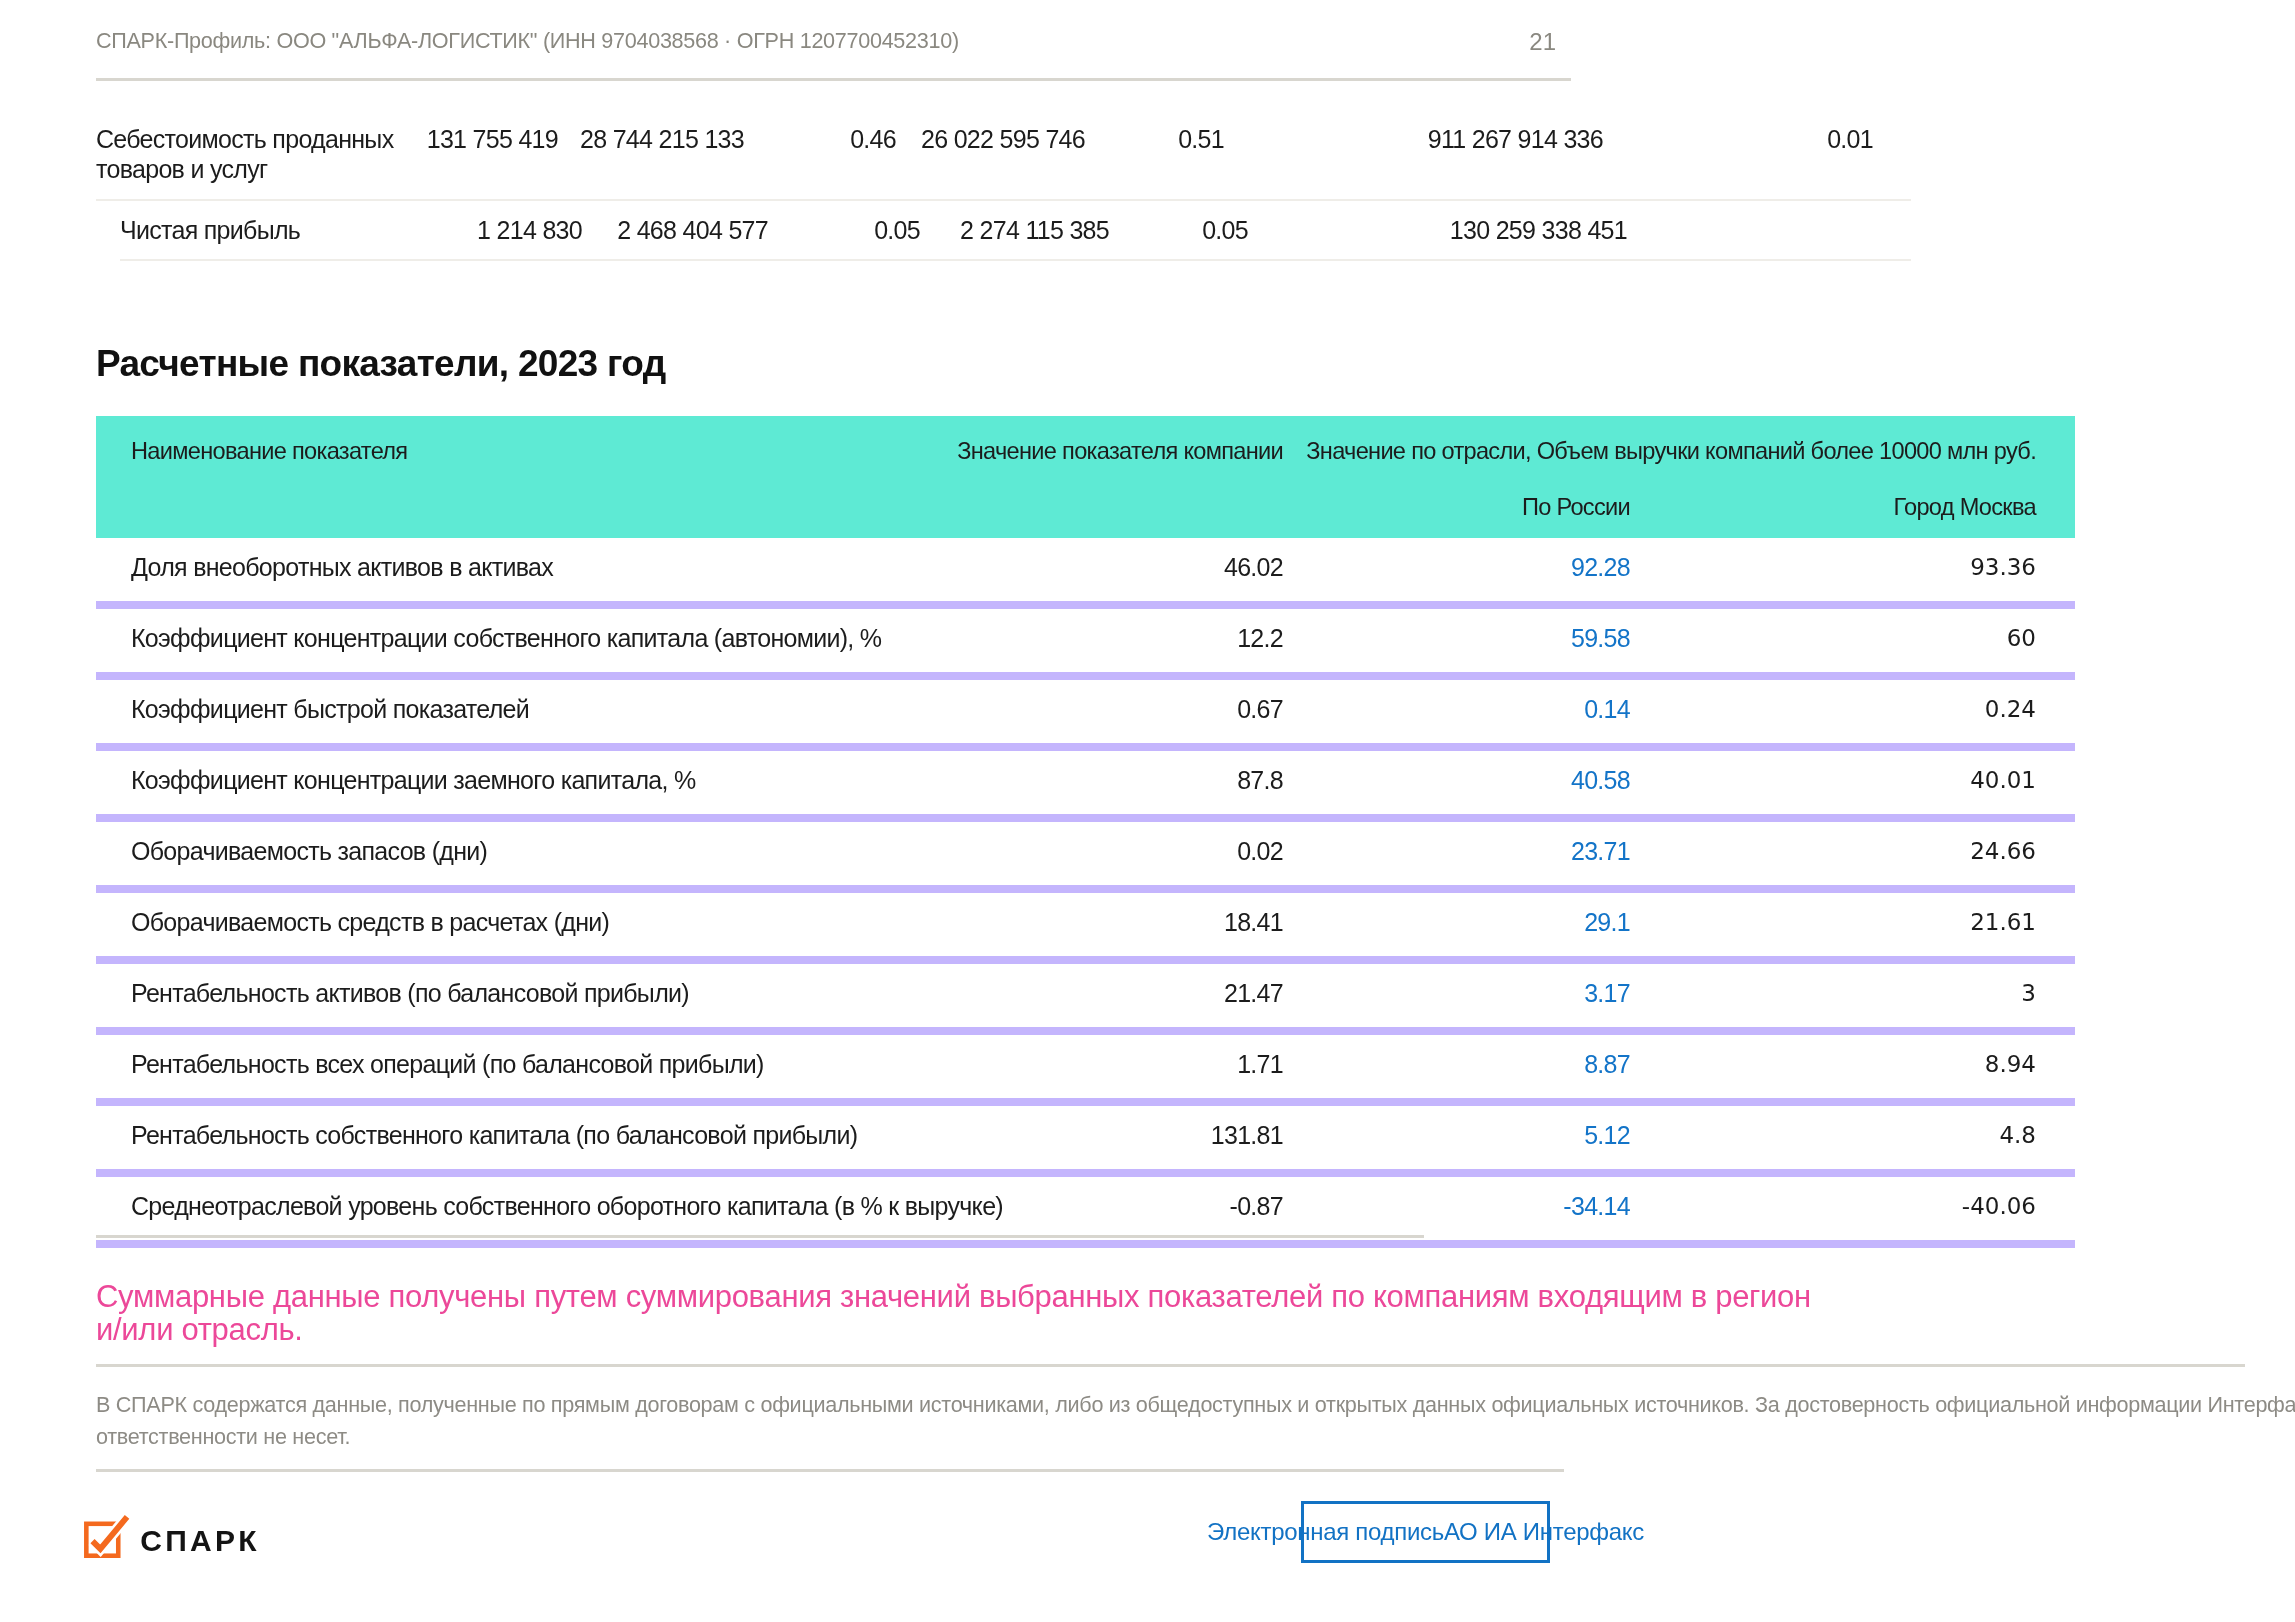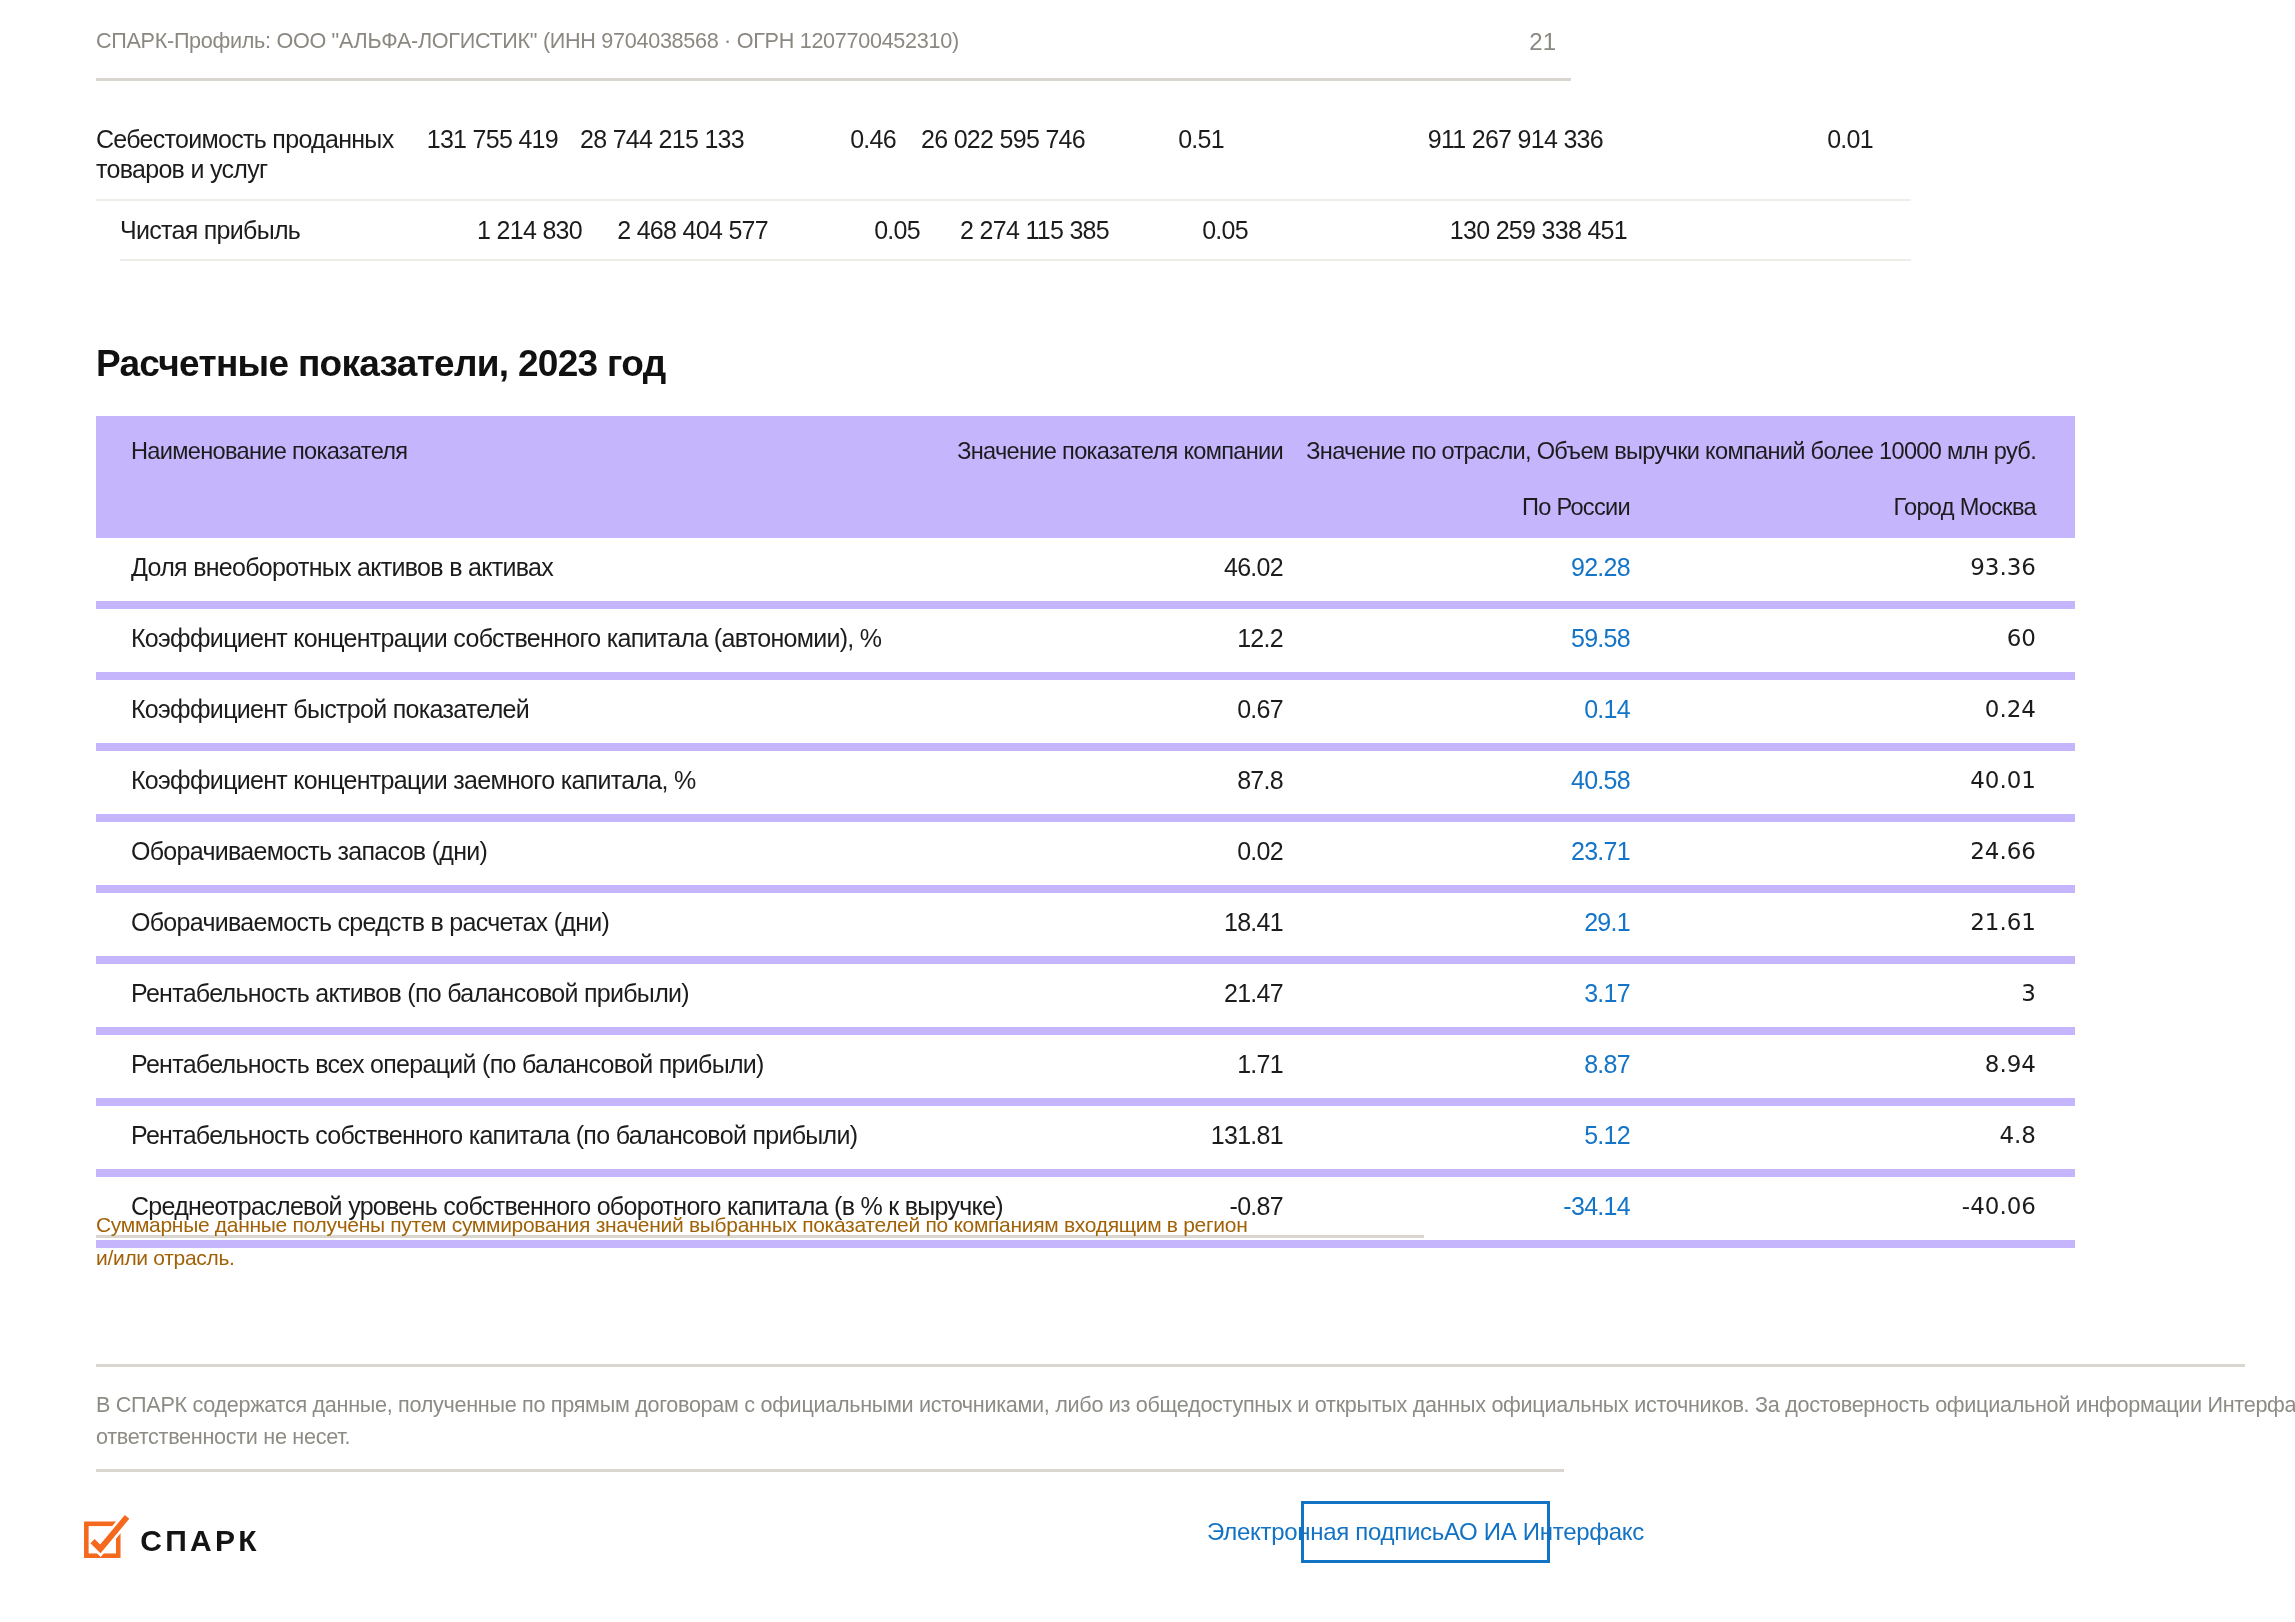--- a/index.html
+++ b/index.html
@@ -18,36 +18,36 @@
         padding-right:37px;border-bottom:2px solid #efede8;box-sizing:border-box;
         font-size:25px;letter-spacing:-0.7px;}
   .trow1{height:90px;padding-top:13px;line-height:30px;}
   .trow2{height:60px;line-height:58px;margin-left:24px;}
   .tname{text-align:left;white-space:nowrap;}
   .tnum{text-align:right;white-space:nowrap;}
   
   .section-title{left:96px;top:343px;font-size:37px;font-weight:bold;color:#111111;letter-spacing:-0.7px;white-space:nowrap;}
   
   .maintable{left:96px;top:416px;width:1979px;}
-  .mt-header{position:relative;height:122px;background:#c4b5fd;font-size:23.6px;letter-spacing:-0.7px;}
+  .mt-header{position:relative;height:122px;background:#5eead4;font-size:23.6px;letter-spacing:-0.7px;}
   .mh{position:absolute;white-space:nowrap;}
   .mh-name{left:35px;top:0;height:65px;line-height:71px;}
   .mh-company{right:792px;top:0;height:65px;line-height:71px;}
   .mh-group{right:39px;top:0;height:65px;line-height:71px;}
   .mh-russia{right:445px;top:65px;height:56px;line-height:52px;}
   .mh-moscow{right:39px;top:65px;height:56px;line-height:52px;}
   .mrow{display:grid;grid-template-columns:949px 238px 347px 406px;height:71px;line-height:58px;
         border-bottom:8px solid #c4b5fd;box-sizing:border-box;font-size:25px;letter-spacing:-0.7px;white-space:nowrap;}
   .mc-name{padding-left:35px;overflow:visible;}
   .mc-num{text-align:right;}
   .mc-russia{color:#1374c8;}
   .mc-moscow{font-family:"DejaVu Sans",sans-serif;font-size:23px;letter-spacing:0;}
   
   .divider-a{left:96px;top:1235px;width:1328px;height:2.6px;background:#d8d6cf;}
-  .footnote{left:96px;top:1208px;font-size:21px;line-height:33px;color:#a16207;letter-spacing:-0.3px;white-space:nowrap;}
+  .footnote{left:96px;top:1280px;font-size:31px;line-height:33px;color:#ec4899;letter-spacing:-0.3px;white-space:nowrap;}
   .divider-b{left:96px;top:1364px;width:2149px;height:2.6px;background:#d8d6cf;}
   .disclaimer{left:96px;top:1389px;font-size:21.6px;line-height:32px;color:#8d8b85;letter-spacing:-0.3px;white-space:nowrap;}
   .divider-c{left:96px;top:1469px;width:1468px;height:2.6px;background:#d8d6cf;}
   
   .logo{left:84px;top:1515px;width:275px;height:46px;display:flex;align-items:flex-start;}
   .logo-text{font-size:30px;font-weight:bold;letter-spacing:3.3px;color:#141414;margin-left:9.2px;margin-top:9.2px;}
   
   .stamp{left:1301px;top:1501px;width:249px;height:62px;border:3.3px solid #1272c4;box-sizing:border-box;
          display:flex;flex-direction:row;justify-content:center;align-items:center;background:#ffffff;}
   .stamp div{font-size:24px;line-height:28px;color:#1272c4;letter-spacing:-0.3px;white-space:nowrap;}

